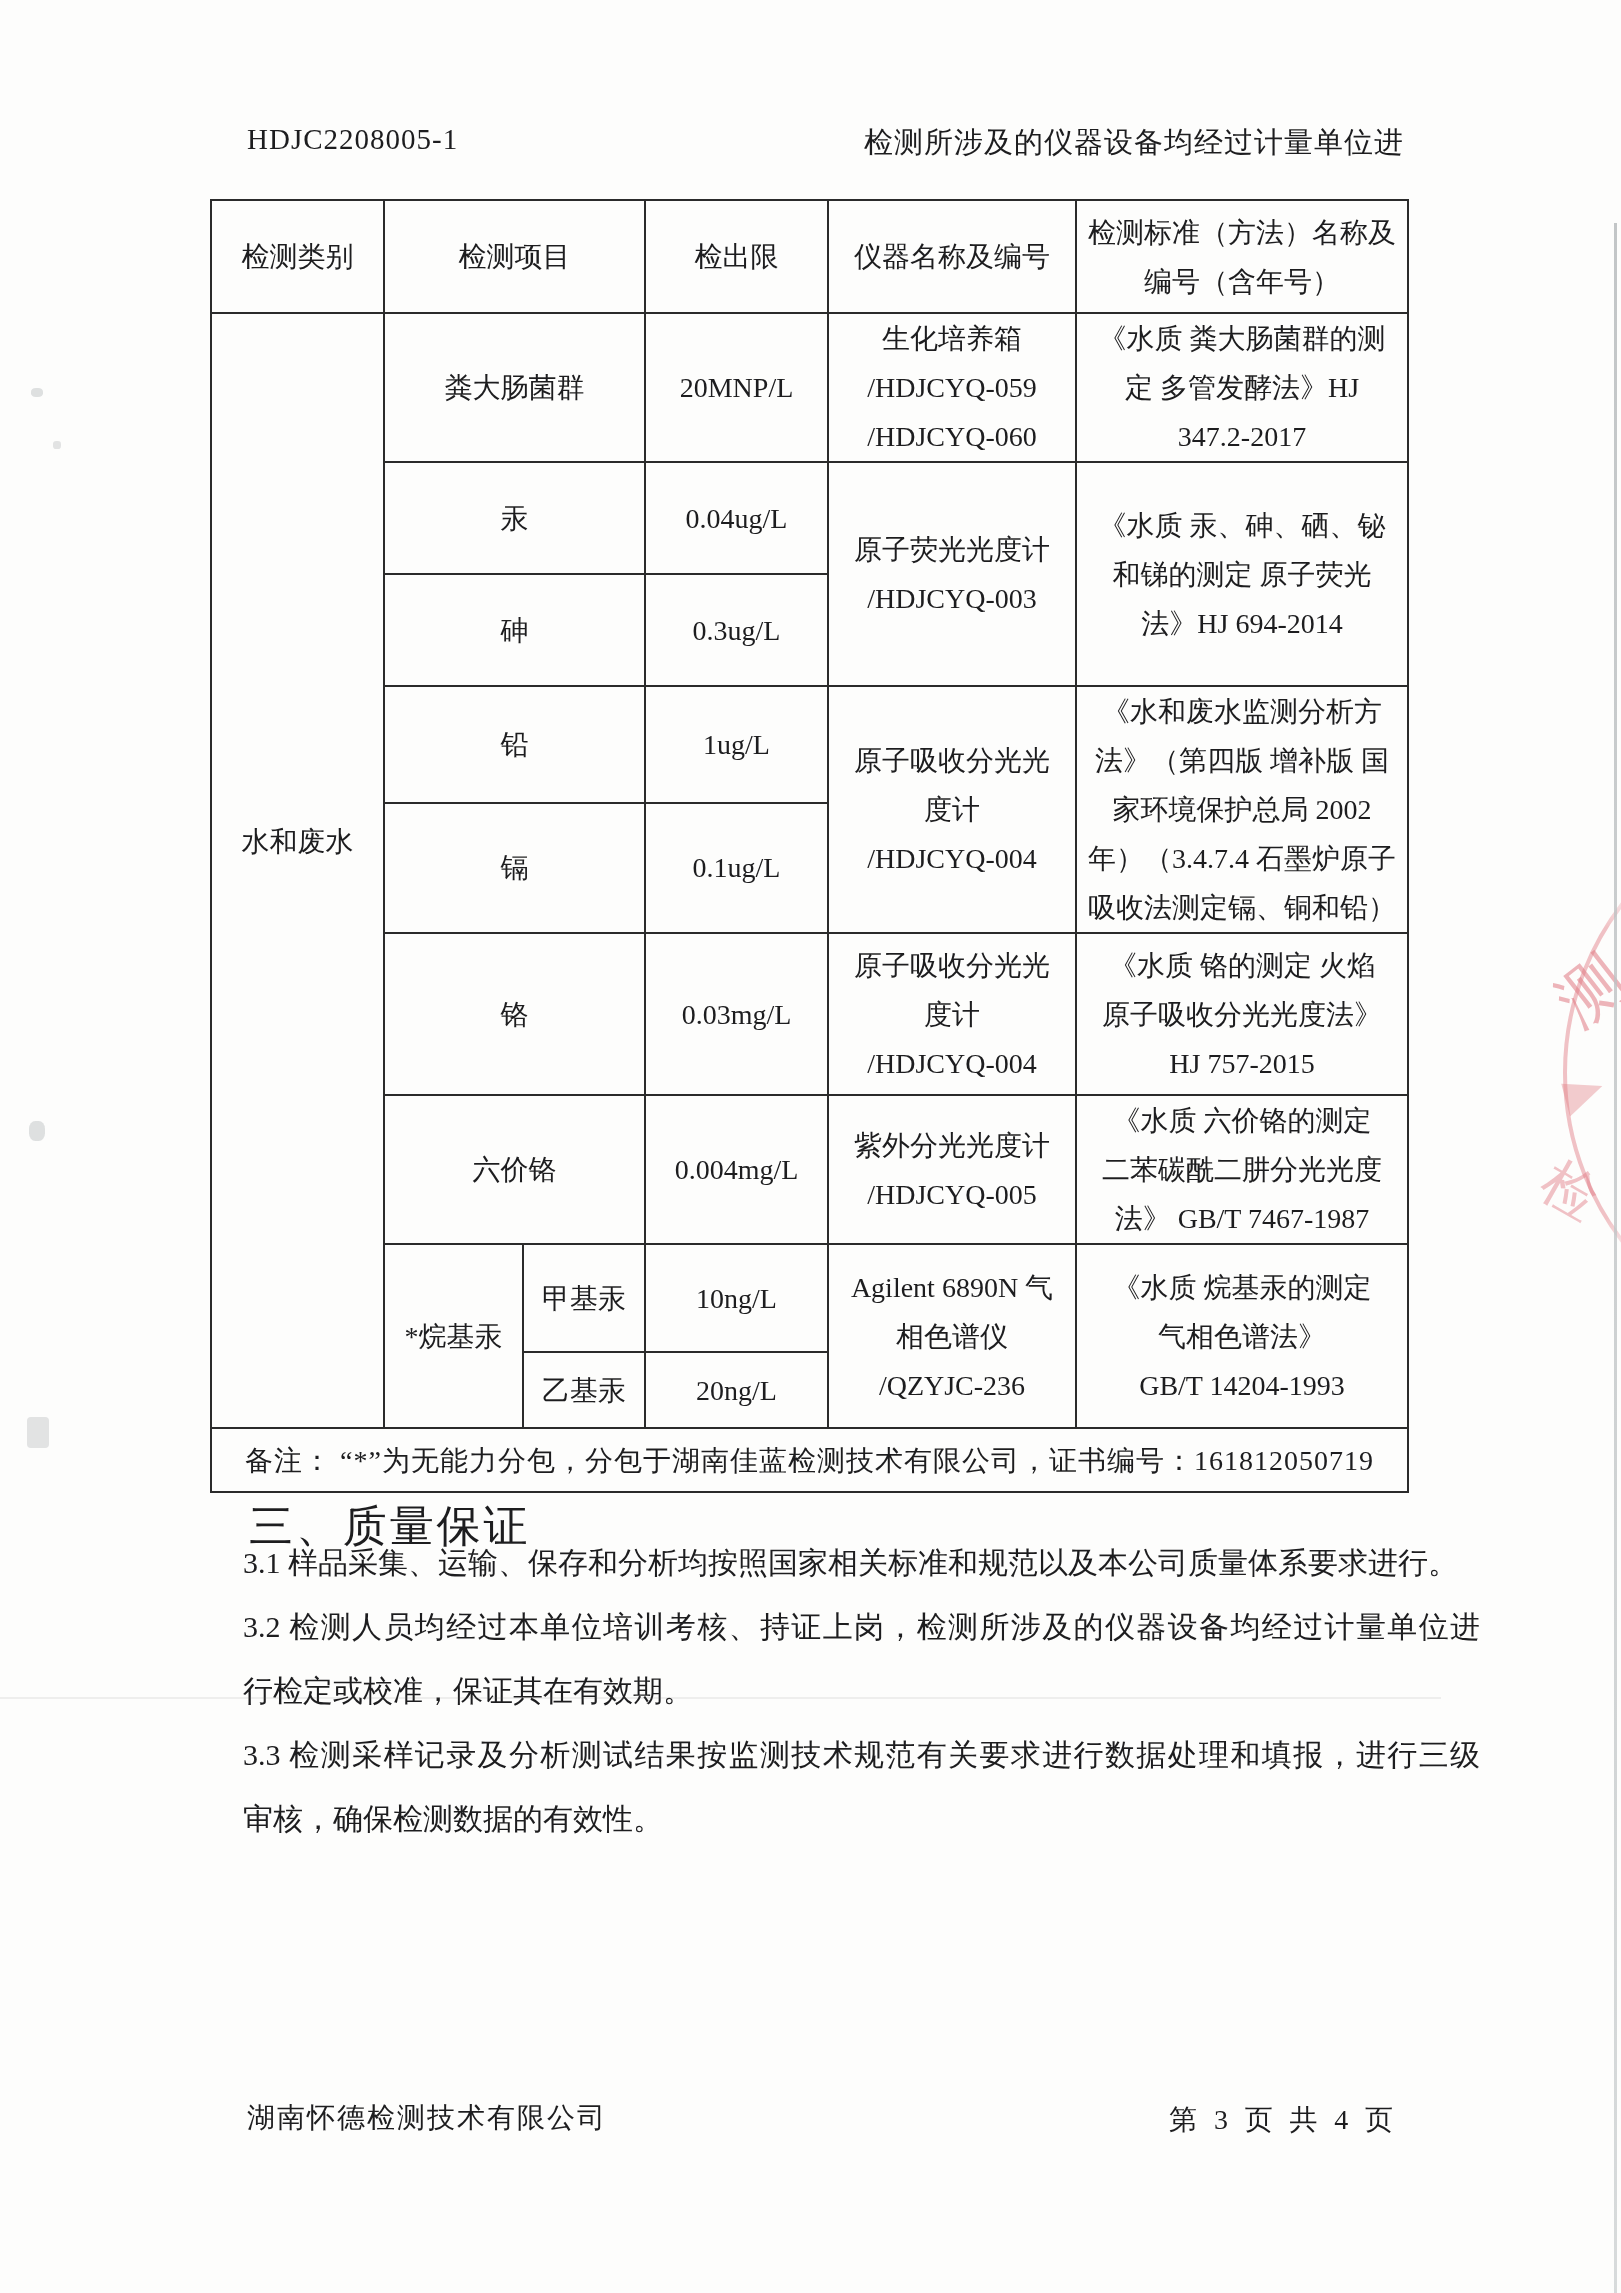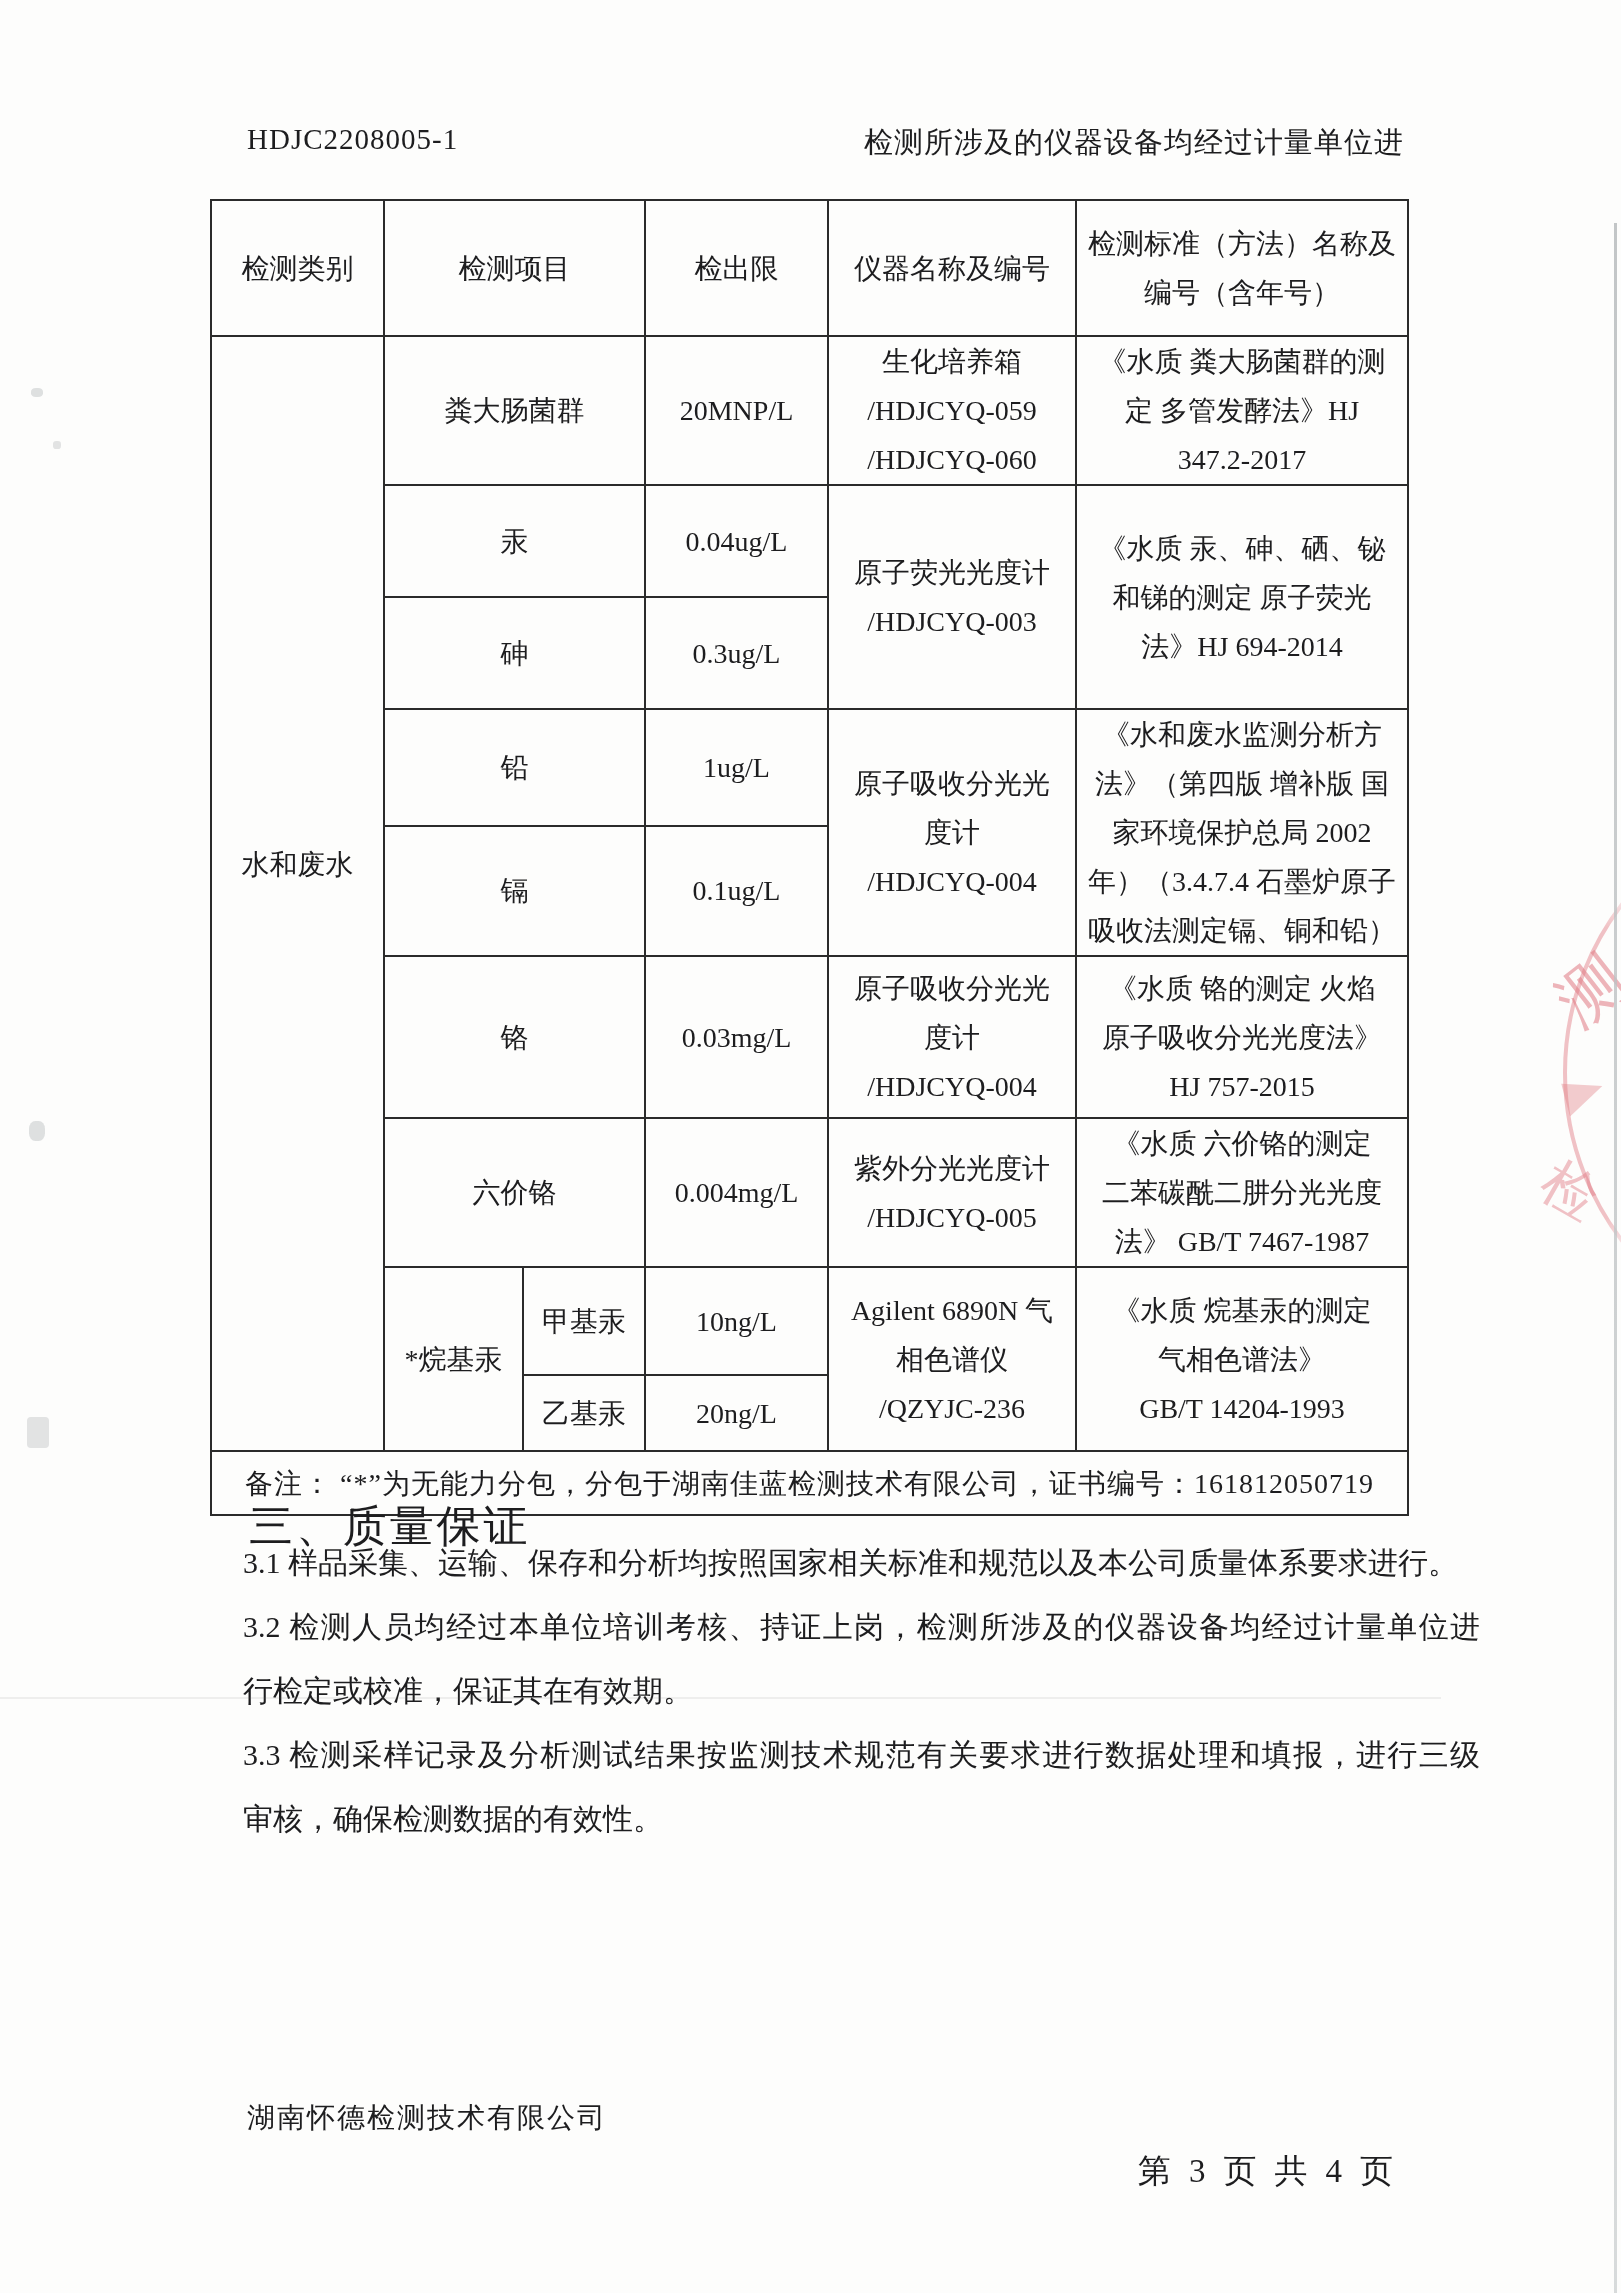--- a/index.html
+++ b/index.html
@@ -45,21 +45,21 @@
   }
   .paragraphs {
     position:absolute; left:243px; top:1531px; width:1237px;
     font-size:30px;
   }
   .pline { height:64px; line-height:64px; }
   .pline.fill { text-align:justify; text-align-last:justify; }
 
   
   .footer-company { position:absolute; left:247px;  top:2099px; font-size:28px; letter-spacing:2px; }
-  .footer-page    { position:absolute; right:231px; top:2101px; font-size:33px; letter-spacing:4.9px;margin-top:48px; }
+  .footer-page    { position:absolute; right:231px; top:2101px; font-size:28px; letter-spacing:4.9px; }
 
   
   .stamp {
     position:absolute; left:1524px; top:882px; width:97px; height:382px;
     overflow:hidden; pointer-events:none;
     -webkit-mask-image:linear-gradient(transparent 0%, #000 12%, #000 88%, transparent 100%);
     mask-image:linear-gradient(transparent 0%, #000 12%, #000 88%, transparent 100%);
   }
   .stamp-arc {
     position:absolute; left:39px; top:-88px; width:549px; height:549px;
@@ -106,21 +106,21 @@
   <table class="monitor">
     <colgroup>
       <col style="width:173px">
         <col style="width:139px">
         <col style="width:122px">
       <col style="width:183px">
         <col style="width:248px">
         <col style="width:332px">
     </colgroup>
     <tbody>
-        <tr style="height:136px">
+        <tr style="height:113px">
       <th>检测类别</th>
       <th colspan="2">检测项目</th>
       <th>检出限</th>
       <th>仪器名称及编号</th>
       <th>检测标准（方法）名称及
 编号（含年号）</th>
     </tr>
     <tr style="height:145px">
       <td rowspan="9">
         <span class="cat-nudge">水和废水</span>

